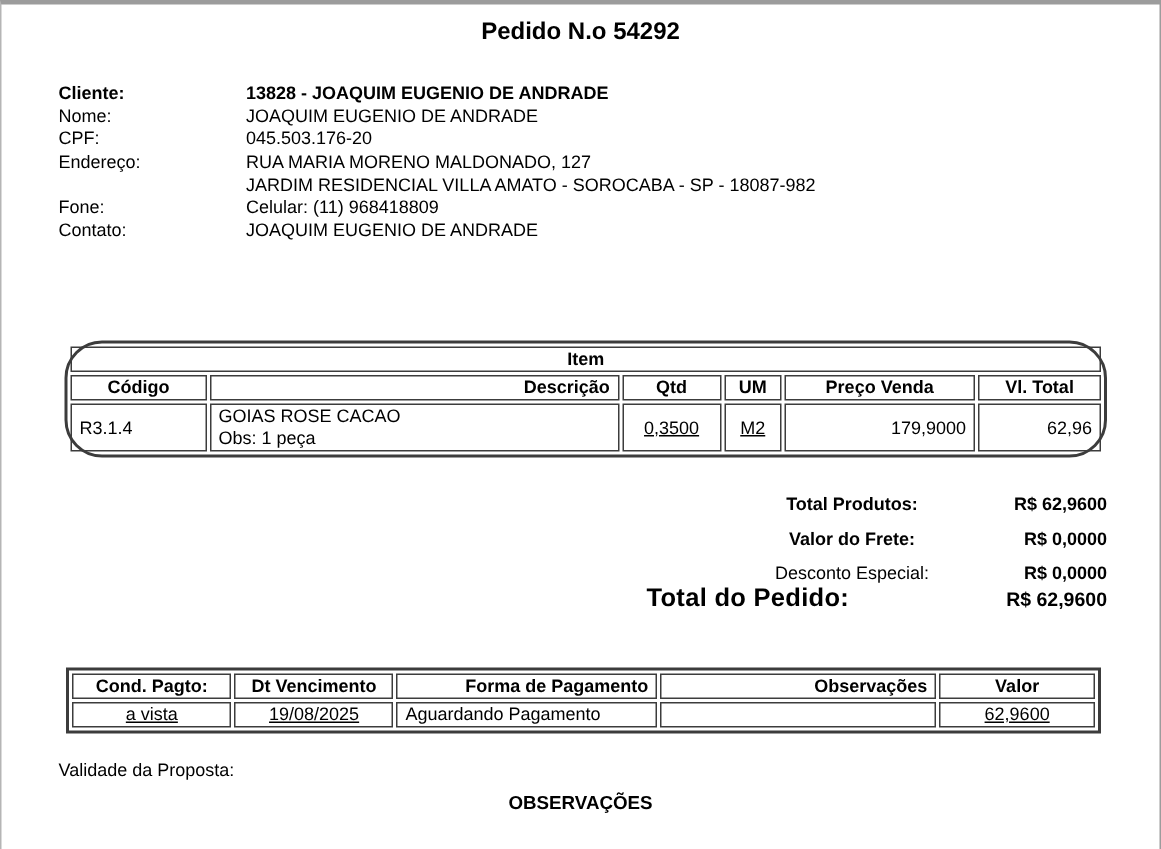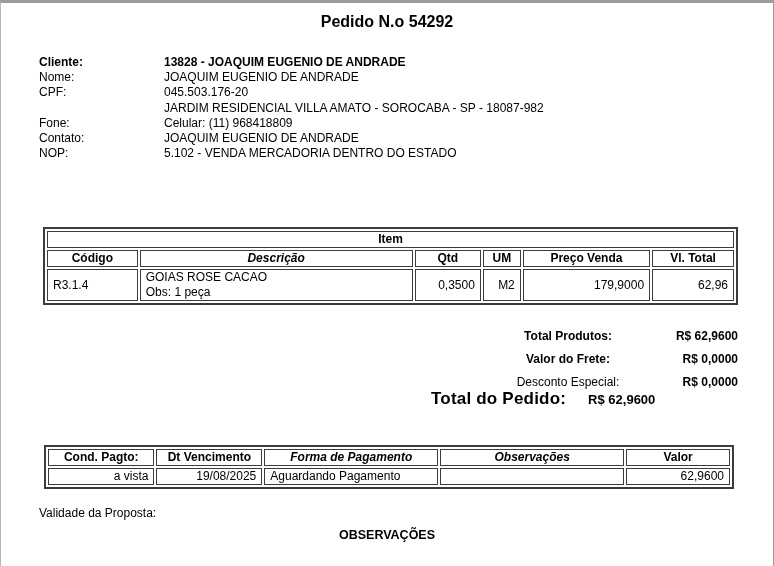--- a/index.html
+++ b/index.html
@@ -40,37 +40,37 @@
   table.doc-table th, table.doc-table td {
     border: 1px solid #3c3c3c;
     padding: 0 5px;
     line-height: 15px;
     font-size: 12px;
     overflow: hidden;
     white-space: nowrap;
   }
   table.doc-table th { font-weight: bold; }
 
-  .item-table { position: absolute; top: 224px; left: 42px; width: 695px; }
+  .item-table { position: absolute; top: 224px; left: 42px; width: 695px; border-radius: 25px; }
   .item-table .group-hdr { text-align: center; }
   .th-center { text-align: center; }
-  .th-left { text-align: center; font-style: italic; }
+  .th-left { text-align: right; }
   .td-left { text-align: left; }
-  .td-center { text-align: right; }
+  .td-center { text-align: center; text-decoration: underline; }
   .td-right { text-align: right; }
   .desc-cell div { line-height: 15px; }
 
   .totals-block { position: absolute; top: 326px; left: 503px; width: 234px; }
   .totals-line { display: flex; line-height: 15px; margin-bottom: 8px; }
   .totals-line .t-lbl { flex: 0 0 128px; text-align: center; font-weight: bold; }
   .totals-line.normal-lbl .t-lbl { font-weight: normal; }
   .totals-line .t-val { flex: 1; text-align: right; font-weight: bold; }
   .grand-total {
     position: absolute; top: 386px; left: 430px; width: 307px;
-    display: flex; justify-content: flex-start; align-items: baseline; gap: 22px;
+    display: flex; justify-content: space-between; align-items: baseline; gap: 22px;
   }
   .grand-total .gt-lbl { font-size: 17px; font-weight: bold; letter-spacing: 0.2px; }
   .grand-total .gt-val { font-size: 13px; font-weight: bold; }
 
   .payment-table { position: absolute; top: 442px; left: 43px; width: 690px; }
   .payment-table td { height: 17px; }
 
   .validade { position: absolute; top: 503px; left: 38px; }
   .obs-header {
     position: absolute; top: 525px; left: 0; width: 100%;
@@ -91,34 +91,34 @@
     </div>
     <div class="client-row">
       <span class="lbl">Nome:</span>
       <span class="val">JOAQUIM EUGENIO DE ANDRADE</span>
     </div>
     <div class="client-row">
       <span class="lbl">CPF:</span>
       <span class="val">045.503.176-20</span>
     </div>
     <div class="client-row">
+      <span class="lbl">Endereço:</span>
+      <span class="val">RUA MARIA MORENO MALDONADO, 127</span>
+    </div>
+    <div class="client-row">
       <span class="lbl"></span>
       <span class="val">JARDIM RESIDENCIAL VILLA AMATO - SOROCABA - SP - 18087-982</span>
     </div>
     <div class="client-row">
       <span class="lbl">Fone:</span>
       <span class="val">Celular: (11) 968418809</span>
     </div>
     <div class="client-row">
       <span class="lbl">Contato:</span>
       <span class="val">JOAQUIM EUGENIO DE ANDRADE</span>
-    </div>
-    <div class="client-row">
-      <span class="lbl">NOP:</span>
-      <span class="val">5.102 - VENDA MERCADORIA DENTRO DO ESTADO</span>
     </div>
   </div>
 
   <table class="doc-table item-table">
     <colgroup>
       <col style="width:13.4%">
         <col style="width:40.3%">
         <col style="width:9.8%">
       <col style="width:5.6%">
         <col style="width:18.8%">

